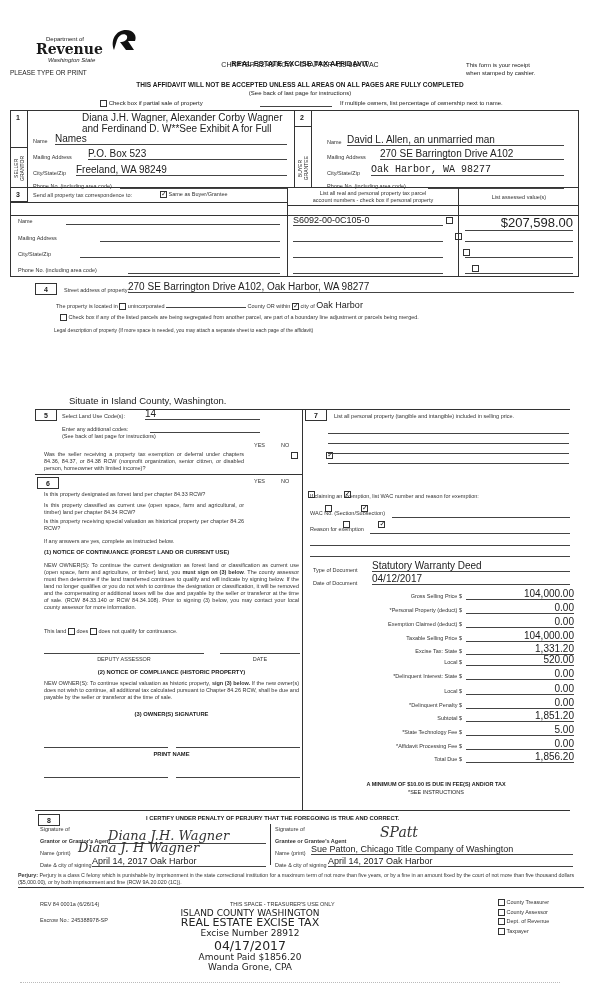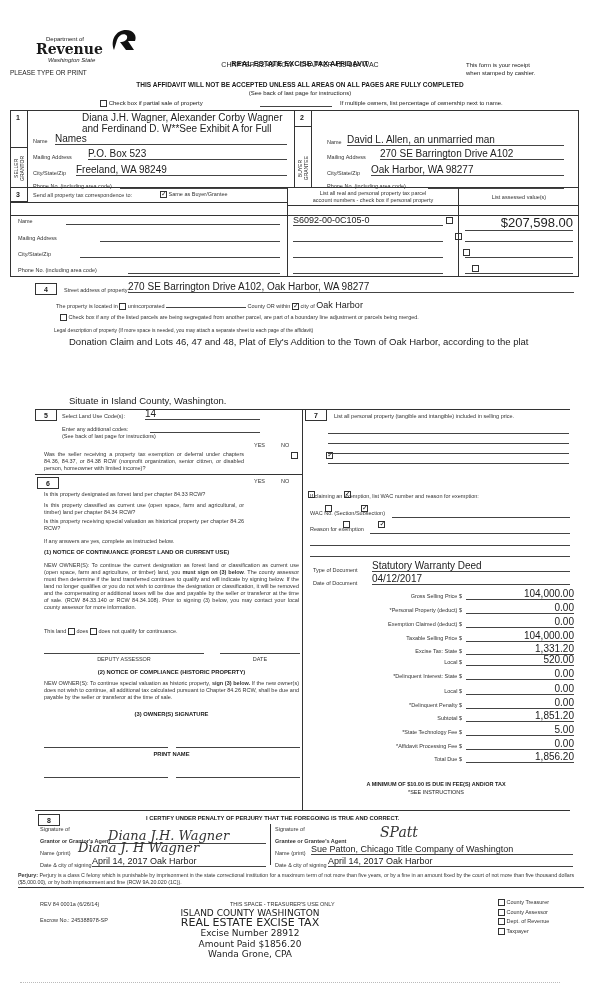--- a/index.html
+++ b/index.html
@@ -77,21 +77,21 @@
 <div class="abs" style="left:294px;top:126px;width:18px;border-top:1px solid #333;"></div>
 <div class="abs bold" style="left:300px;top:114px;font-size:7px;">2</div>
 <div class="abs" style="left:295px;top:150px;width:16px;height:36px;display:flex;justify-content:center;align-items:center;">
   <div class="vlabel"><span>BUYER</span><br><span>GRANTEE</span></div>
 </div>
 <div class="abs sm" style="left:327px;top:139px;">Name</div>
 <div class="abs hw line" style="left:347px;top:134px;width:217px;">David L. Allen, an unmarried man</div>
 <div class="abs sm" style="left:327px;top:154px;">Mailing Address</div>
 <div class="abs hw line" style="left:380px;top:148px;width:184px;">270 SE Barrington Drive A102</div>
 <div class="abs sm" style="left:327px;top:170px;">City/State/Zip</div>
-<div class="abs hw line" style="left:371px;top:164px;width:193px;">Oak Harbor, WA 98277</div>
+<div class="abs hw line" style="left:371px;top:164px;width:193px;font-family:Liberation Mono, monospace;">Oak Harbor, WA 98277</div>
 <div class="abs sm" style="left:327px;top:183px;">Phone No. (including area code)</div>
 <div class="abs line" style="left:428px;top:181px;width:136px;height:8px;"></div>
 
 
 <div class="abs box" style="left:10px;top:187px;width:569px;height:90px;"></div>
 <div class="abs" style="left:10px;top:187px;width:18px;height:15px;border-right:1px solid #333;border-bottom:1px solid #333;"></div>
 <div class="abs" style="left:10px;top:202px;width:277px;border-top:1px solid #333;"></div>
 <div class="abs bold" style="left:16px;top:191px;font-size:7px;">3</div>
 <div class="abs sm" style="left:33px;top:192px;">Send all property tax correspondence to:</div>
 <div class="abs sm" style="left:160px;top:191px;">
@@ -142,21 +142,20 @@
   <span class="cb checked"></span>
   <span>city of</span>
   <span class="hw" style="font-size:9px;">Oak Harbor</span>
 </div>
 <div class="abs sm" style="left:60px;top:314px;">
   <span class="cb"></span>
   <span>Check box if any of the listed parcels are being segregated from another parcel, are part of a boundary line adjustment or parcels being merged.</span>
 </div>
 <div class="abs sm" style="left:54px;top:327px;font-size:5px;">Legal description of property (If more space is needed, you may attach a separate sheet to each page of the affidavit)</div>
 <div class="abs" style="left:69px;top:336px;width:510px;font-size:9.5px;line-height:12.5px;color:#222;">
-  <div>Donation Claim and Lots 46, 47 and 48, Plat of Ely's Addition to the Town of Oak Harbor, according to the plat</div>
 </div>
 <div class="abs" style="left:69px;top:395px;font-size:9.5px;color:#222;">Situate in Island County, Washington.</div>
 
 
 <div class="abs" style="left:35px;top:409px;width:535px;height:402px;border-top:1px solid #333;border-bottom:1px solid #333;"></div>
 <div class="abs" style="left:302px;top:409px;height:402px;border-left:1px solid #333;"></div>
 
 
 <div class="secnum" style="left:35px;top:409px;">5</div>
 <div class="abs sm" style="left:62px;top:413px;">Select Land Use Code(s):</div>
@@ -314,20 +313,21 @@
 <div class="abs" style="left:18px;top:887px;width:566px;border-top:1px solid #333;"></div>
 
 
 <div class="abs sm" style="left:40px;top:901px;">REV 84 0001a (6/26/14)</div>
 <div class="abs sm" style="left:40px;top:917px;">Escrow No.: 245388978-SP</div>
 <div class="abs sm" style="left:230px;top:901px;">THIS SPACE - TREASURER'S USE ONLY</div>
 <div class="abs stamp center" style="left:150px;top:908px;width:200px;">
   <div style="font-size:9px;line-height:10px;">ISLAND COUNTY WASHINGTON</div>
   <div style="font-size:11px;line-height:10px;">REAL ESTATE EXCISE TAX</div>
   <div style="font-size:9px;line-height:11px;">Excise Number 28912</div>
+  <div style="font-size:12.5px;line-height:13px;">04/17/2017</div>
   <div style="font-size:9px;line-height:10px;">Amount Paid $1856.20</div>
   <div style="font-size:9px;line-height:10px;">Wanda Grone, CPA</div>
 </div>
 <div class="abs sm" style="left:498px;top:898px;line-height:9.5px;">
   <div><span class="cb"></span> <span>County Treasurer</span></div>
   <div><span class="cb"></span> <span>County Assessor</span></div>
   <div><span class="cb"></span> <span>Dept. of Revenue</span></div>
   <div><span class="cb"></span> <span>Taxpayer</span></div>
 </div>
 <div class="abs" style="left:20px;top:982px;width:540px;border-top:1px dotted #bbb;"></div>

